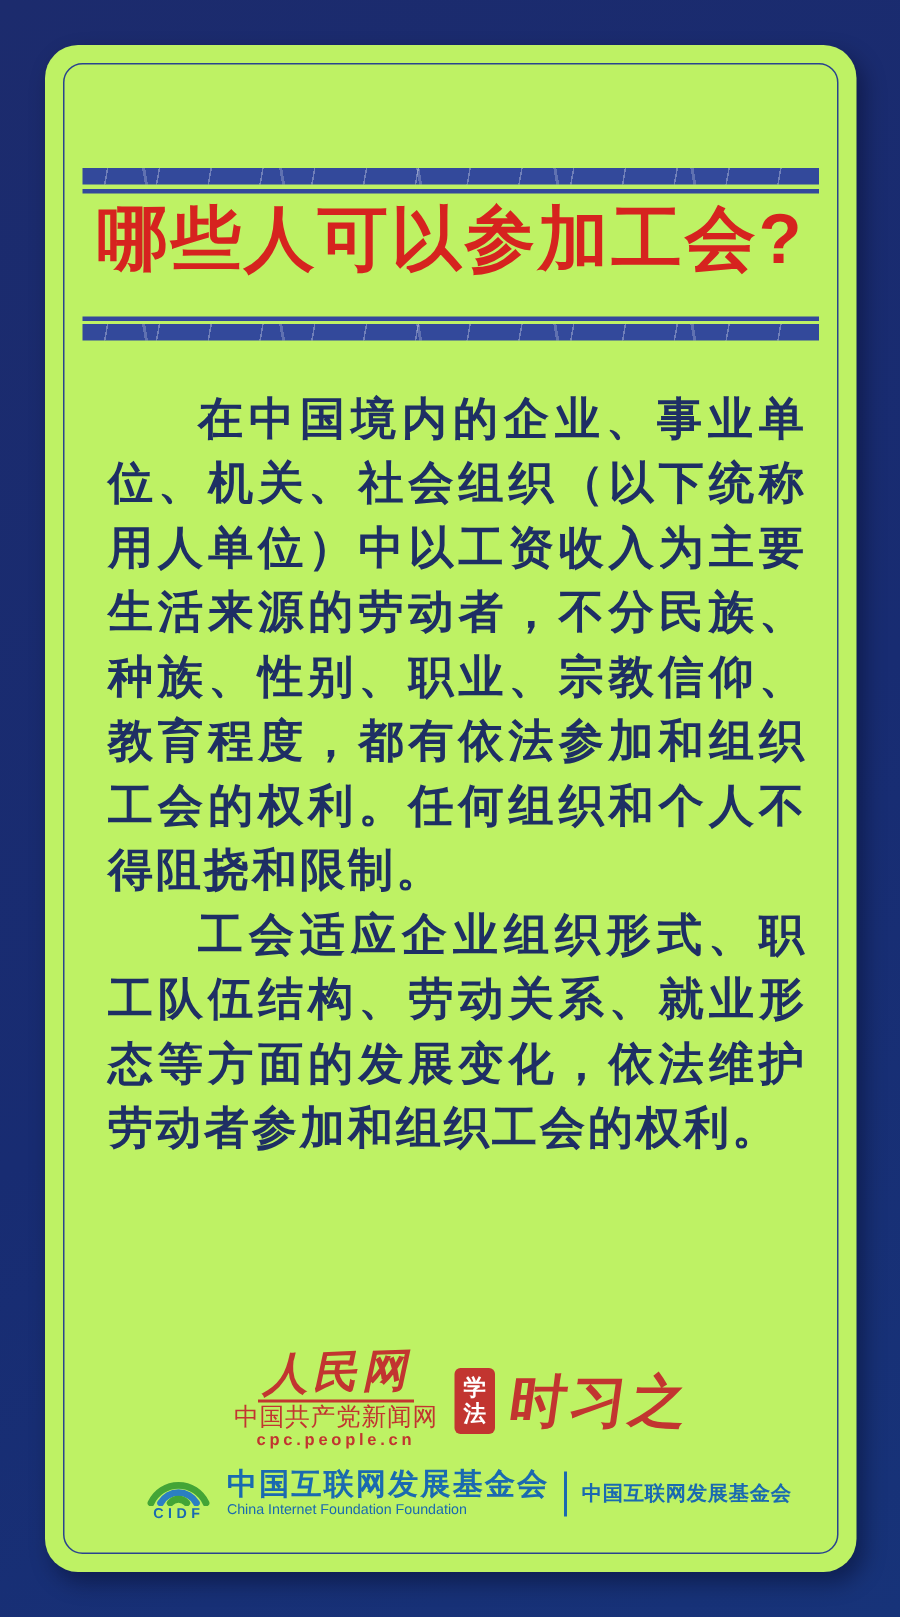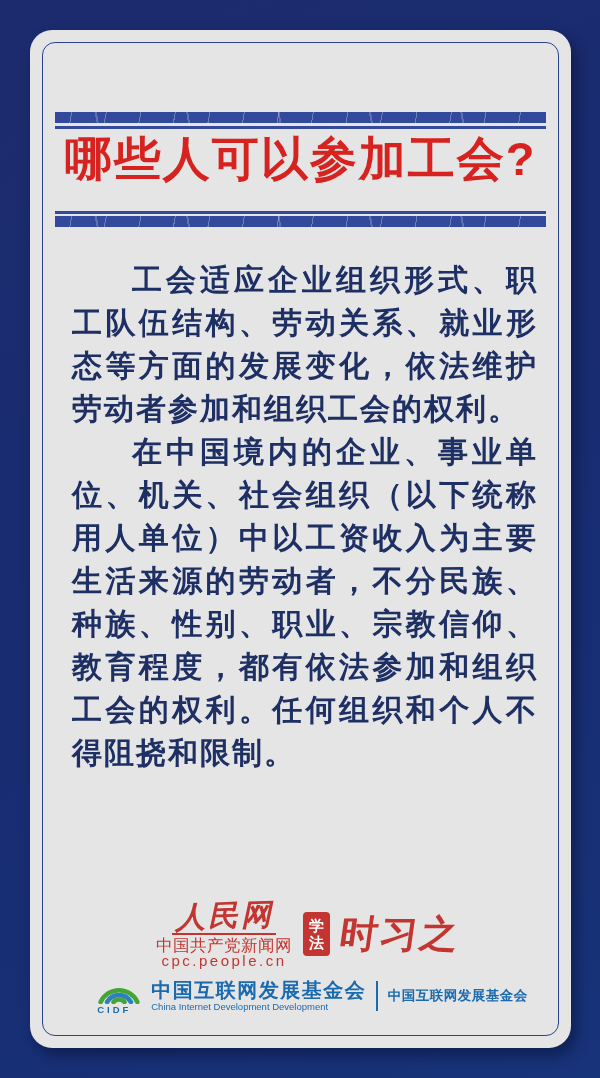--- a/index.html
+++ b/index.html
@@ -15,21 +15,21 @@
   }
   *{margin:0;padding:0;box-sizing:border-box;}
   html,body{width:600px;height:1078px;}
   body{
     font-family:"Liberation Sans",sans-serif;
     background:linear-gradient(150deg,var(--bg-navy-1) 0%,#182c72 55%,var(--bg-navy-2) 100%);
     position:relative;overflow:hidden;
   }
   .card{
     position:absolute;left:30px;top:30px;width:541px;height:1018px;
-    background:#e5e5e5;border-radius:22px;
+    background:#bef264;border-radius:22px;
     box-shadow:5px 7px 14px rgba(0,0,20,.38);
   }
   .inner-frame{
     position:absolute;inset:12px;border:1.5px solid var(--frame-blue);
     border-radius:13px;pointer-events:none;
   }
   
   .bar-group{position:absolute;left:25px;right:25px;}
   .bar-group.top{top:82px;}
   .bar-group.bottom{top:181px;}
@@ -66,37 +66,37 @@
   
   .footer-row1{
     position:absolute;left:0;right:0;top:872px;height:64px;
     display:flex;align-items:center;justify-content:center;
     transform:translateX(12px);
   }
   .people-logo{display:flex;flex-direction:column;align-items:center;width:118px;color:var(--logo-red);}
   .people-script{font-size:30px;font-weight:700;font-style:italic;line-height:30px;letter-spacing:3px;transform:rotate(-2deg);}
   .people-rule{width:104px;height:2px;background:var(--logo-red);margin:2px 0 1px;}
   .people-sub{font-size:16.5px;font-weight:400;letter-spacing:.5px;line-height:18px;white-space:nowrap;}
-  .people-domain{font-size:15px;font-weight:400;letter-spacing:2.5px;line-height:13px;}
+  .people-domain{font-size:11px;font-weight:700;letter-spacing:2.5px;line-height:13px;}
   .xuefa-box{
     margin-left:20px;width:27px;height:44px;background:var(--logo-red);
     border-radius:4px;display:flex;flex-direction:column;align-items:center;justify-content:center;
     color:#ffffff;font-size:15px;font-weight:800;line-height:17px;
   }
   .shixizhi{
     margin-left:10px;color:var(--logo-red);font-size:38px;font-weight:800;
     transform:skewX(-8deg);letter-spacing:2px;white-space:nowrap;
   }
   
   .footer-row2{
     position:absolute;left:0;right:0;top:949px;height:34px;
     display:flex;align-items:center;justify-content:center;gap:10px;
     transform:translateX(12px);
   }
-  .cidf-mark{display:flex;flex-direction:column;align-items:flex-start;}
+  .cidf-mark{display:flex;flex-direction:column;align-items:center;}
   .cidf-abbr{color:var(--cidf-blue);font-size:9.5px;font-weight:700;letter-spacing:3px;line-height:9px;margin-top:1px;}
   .cidf-names{display:flex;flex-direction:column;justify-content:center;}
   .cidf-cn{color:var(--cidf-blue);font-size:20px;font-weight:600;letter-spacing:1.5px;line-height:21px;white-space:nowrap;}
   .cidf-en{color:var(--cidf-blue);font-size:9.5px;font-weight:400;line-height:11px;white-space:nowrap;}
   .v-divider{width:1.5px;height:30px;background:var(--cidf-blue);}
   .support{display:flex;flex-direction:column;justify-content:center;}
   .support div{color:var(--cidf-blue);font-size:13.5px;font-weight:700;line-height:15.5px;letter-spacing:.5px;white-space:nowrap;}
 </style>
 </head>
 <body>
@@ -112,22 +112,22 @@
 
   <h1 class="poster-title">哪些人可以参加工会?</h1>
 
   <div class="bar-group bottom">
     <div class="bar-thin"></div>
     <div class="bar-gap s"></div>
     <div class="bar-thick"></div>
   </div>
 
   <div class="body-text">
+    <p>在中国境内的企业、事业单位、机关、社会组织（以下统称用人单位）中以工资收入为主要生活来源的劳动者，不分民族、种族、性别、职业、宗教信仰、教育程度，都有依法参加和组织工会的权利。任何组织和个人不得阻挠和限制。</p>
     <p>工会适应企业组织形式、职工队伍结构、劳动关系、就业形态等方面的发展变化，依法维护劳动者参加和组织工会的权利。</p>
-    <p>在中国境内的企业、事业单位、机关、社会组织（以下统称用人单位）中以工资收入为主要生活来源的劳动者，不分民族、种族、性别、职业、宗教信仰、教育程度，都有依法参加和组织工会的权利。任何组织和个人不得阻挠和限制。</p>
   </div>
 
 
   <div class="footer-row1">
     <div class="people-logo">
       <div class="people-script">人民网</div>
       <div class="people-rule"></div>
       <div class="people-sub">中国共产党新闻网</div>
       <div class="people-domain">cpc.people.cn</div>
     </div>
@@ -142,20 +142,20 @@
     <div class="cidf-mark">
       <svg width="44" height="26" viewBox="0 0 48 28" aria-hidden="true">
         <path d="M4,26 A22,22 0 0 1 44,26" fill="none" stroke="#43a536" stroke-width="5" stroke-linecap="round"></path>
         <path d="M11,26 A15,15 0 0 1 37,26" fill="none" stroke="#2b7fc2" stroke-width="5" stroke-linecap="round"></path>
         <path d="M18,26 A8,8 0 0 1 30,26" fill="none" stroke="#43a536" stroke-width="5" stroke-linecap="round"></path>
       </svg>
       <div class="cidf-abbr">CIDF</div>
     </div>
     <div class="cidf-names">
       <div class="cidf-cn">中国互联网发展基金会</div>
-      <div class="cidf-en">China Internet Development Development</div>
+      <div class="cidf-en">China Internet Foundation Foundation</div>
     </div>
     <div class="v-divider"></div>
     <div class="support">
       <div>中国互联网发展基金会</div>
     </div>
   </div>
 </div>
 
 </body></html>

